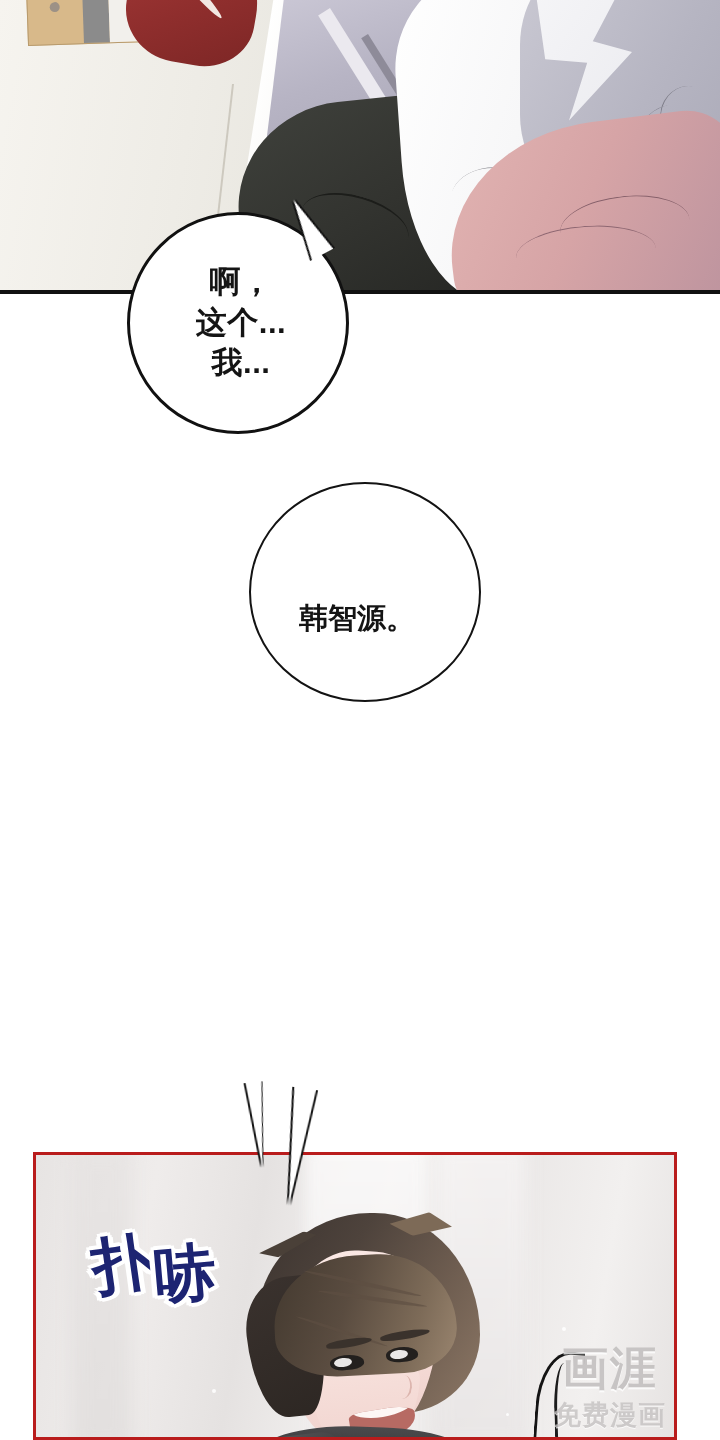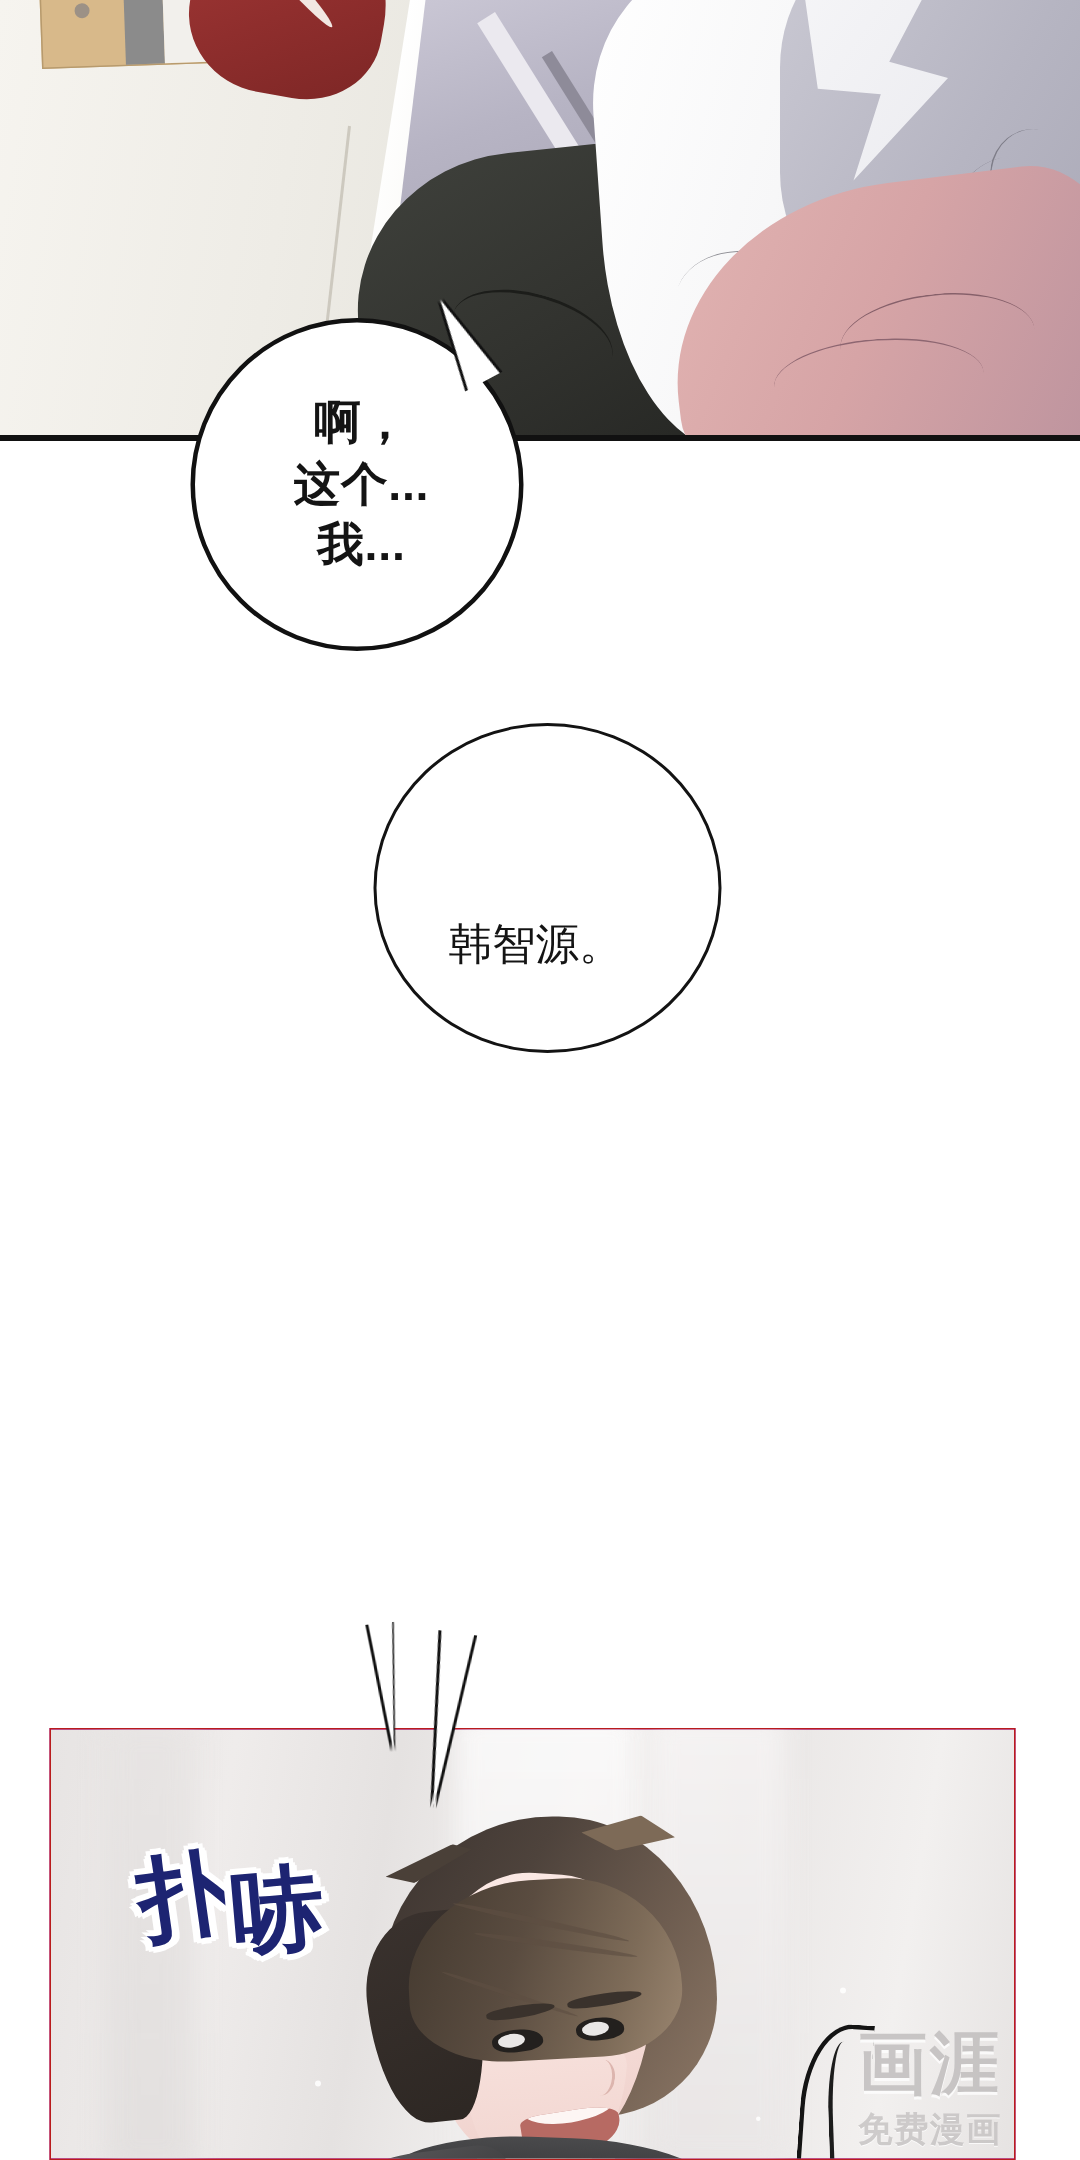--- a/index.html
+++ b/index.html
@@ -166,21 +166,21 @@
     border:3.4px solid #111111;
     font-size:31px; letter-spacing:.5px;
   }
   #bubble-1 .btext{ padding-left:6px; }
 
   #bubble-2 {
     left:249px; top:482px; width:232px; height:220px;
     border:2.2px solid #131313;
     font-size:29px;
   }
-  #bubble-2 .btext{ position:relative; top:38px; left:-8px; font-weight:400; }
+  #bubble-2 .btext{ position:relative; top:26px; left:-8px; font-weight:700; }
 
   #bubble-3 {
     left:78px; top:792px; width:334px; height:334px;
     border:3.4px solid #111111;
     font-size:32px;
   }
   #bubble-3 .btext{ position:relative; top:10px; }
 
   .tail { position:absolute; z-index:19; }
   #tail-1 {
@@ -207,22 +207,22 @@
     border-right:8px solid transparent;
     border-top:86px solid #ffffff;
     transform:rotate(-6deg);
     filter:drop-shadow(1.6px 0 0 #111) drop-shadow(-1.6px 0 0 #111);
     z-index:30;
   }
 
   
   .panel-bottom {
     position:absolute; left:33px; top:1152px; width:644px; height:288px;
-    border:1px solid #b91c1c;
-    background:#a21caf;
+    border:3px solid #b91c1c;
+    background:#b91c1c;
     overflow:hidden;
     z-index:10;
   }
   .pb-bg{
     position:absolute; inset:0;
     background:
       linear-gradient(100deg,#e7e4e3 0%,#efeceb 18%,#e5e2e1 34%,#f4f2f1 52%,#e9e6e5 68%,#f2f0ef 86%,#e6e3e2 100%);
   }
   .pb-blurwall{
     position:absolute; left:270px; top:-8px; width:120px; height:300px;
@@ -391,21 +391,21 @@
   }
   .wm-main{
     font-family:"DejaVu Sans","Liberation Sans",sans-serif;
     font-weight:900; font-size:46px; letter-spacing:2px;
     color:#bdbaba;
     text-shadow:0 2px 0 #ffffff;
     line-height:1;
   }
   .wm-sub{
     font-family:"DejaVu Sans","Liberation Sans",sans-serif;
-    font-weight:700; font-size:23px; letter-spacing:1px;
+    font-weight:700; font-size:27px; letter-spacing:1px;
     color:#c4c1c1; margin-top:6px;
     text-shadow:0 1px 0 #ffffff;
   }
 </style>
 </head>
 <body>
 
 <div id="page">
 
   <div class="panel-top">

